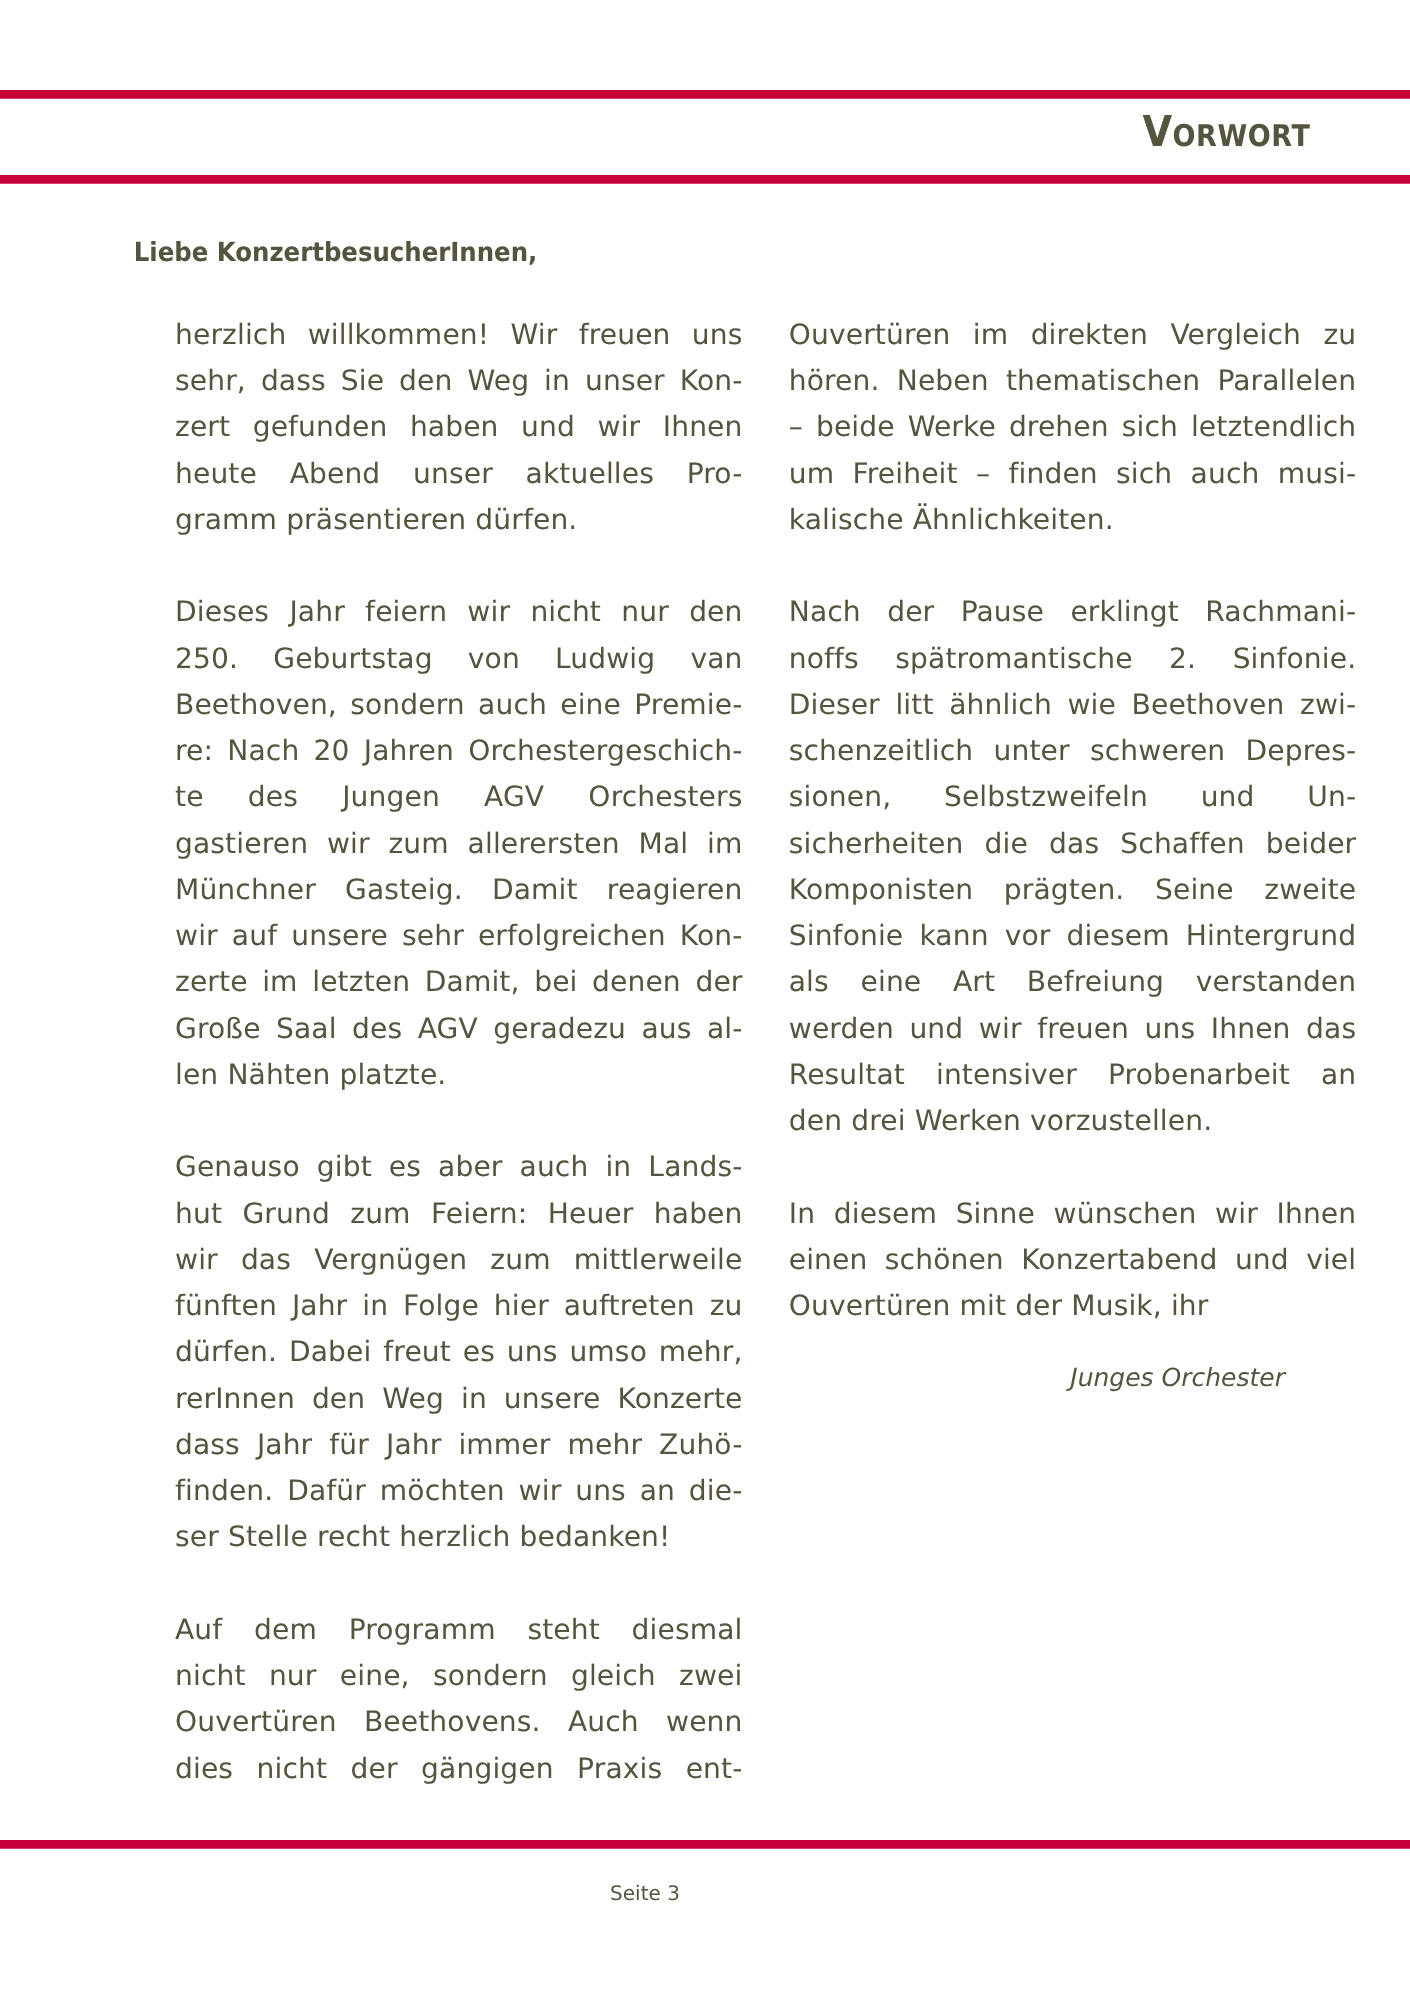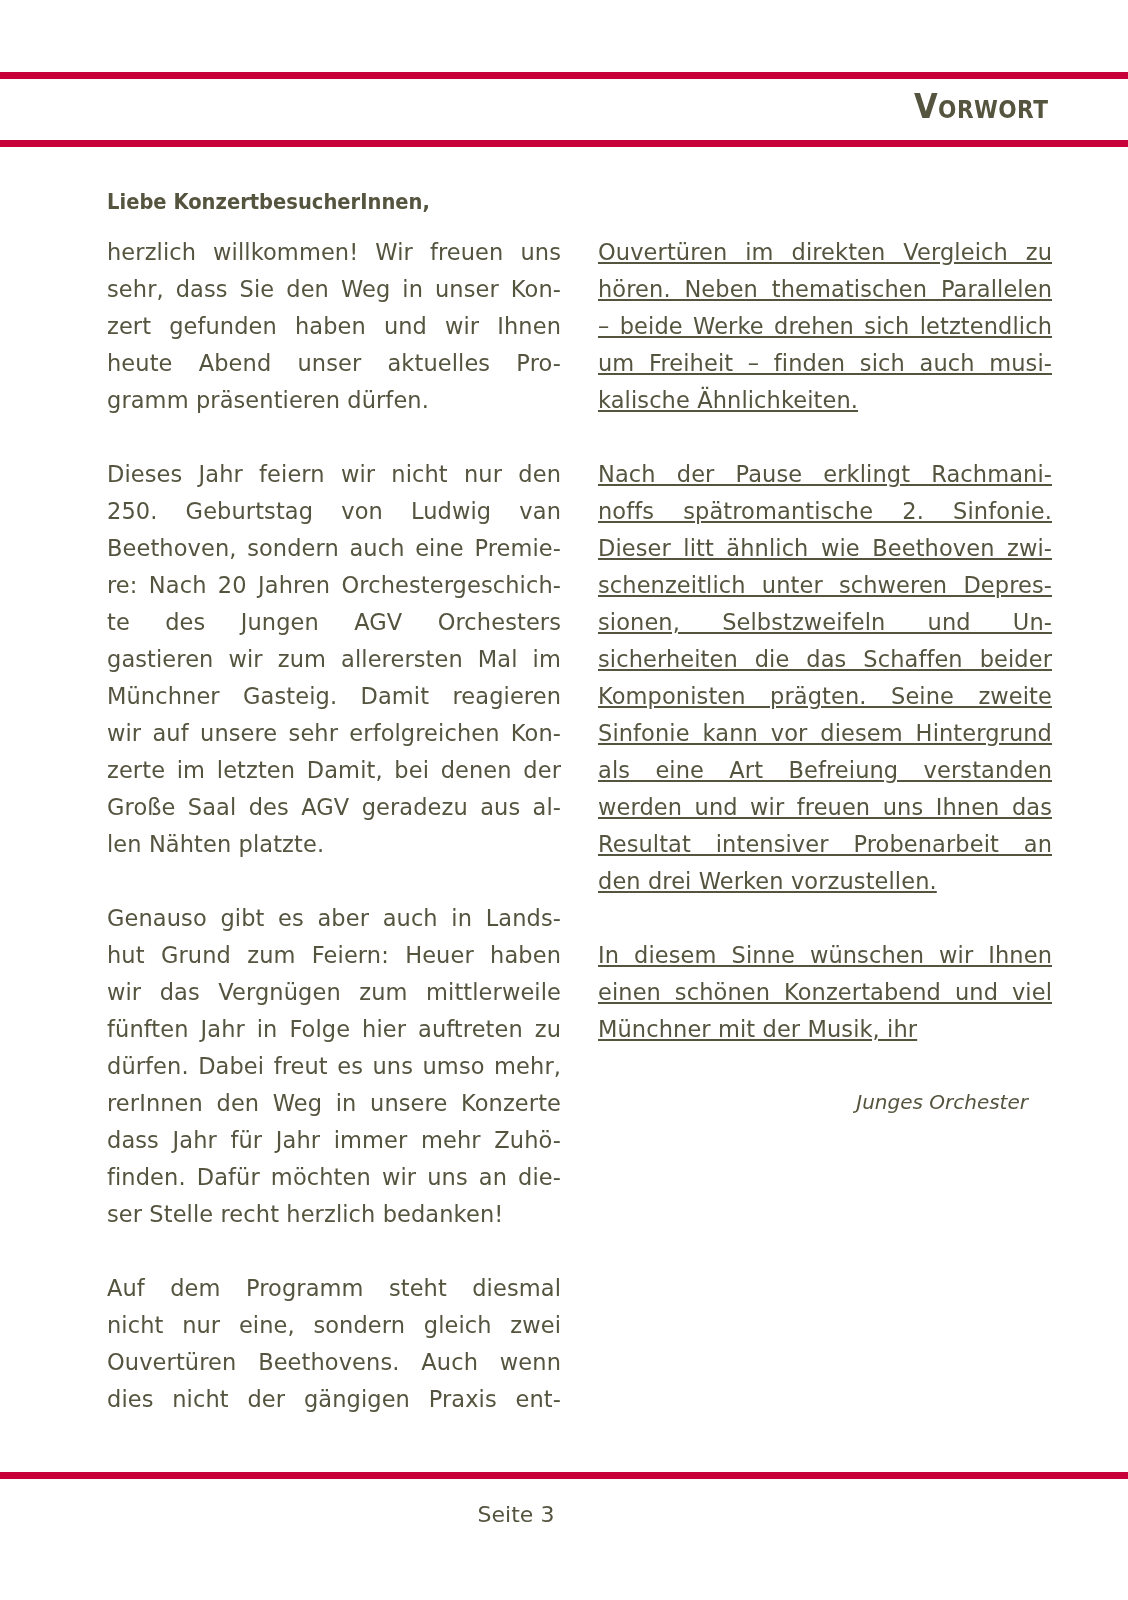--- a/index.html
+++ b/index.html
@@ -7,31 +7,31 @@
          font-family: "DejaVu Sans", sans-serif; color: #55543f; }
   .rule { position: absolute; left: 0; width: 1128px; height: 7px; background: #c8003a; }
   .rule.top1 { top: 72px; }
   .rule.top2 { top: 140px; }
   .rule.bottom { top: 1472px; }
   .header-title { position: absolute; right: 80px; top: 86px; font-size: 34px; font-weight: bold;
                   font-variant: small-caps; letter-spacing: 0.5px; color: #55543f;
                   font-family: "DejaVu Sans", sans-serif; transform: scaleX(0.9); transform-origin: right center; }
   .salutation { position: absolute; left: 107px; top: 190px; font-size: 21px; font-weight: bold;
                 color: #55543f; transform: scaleX(0.93); transform-origin: left center; white-space: nowrap; }
-  .col { position: absolute; top: 234px; width: 454px; }
+  .col { position: absolute; top: 250px; width: 454px; margin-left: 33px; }
   .col.left { left: 107px; }
-  .col.right { left: 598px; text-decoration: underline; }
+  .col.right { left: 598px; }
   .para { margin: 0 0 37px 0; }
   .line { display: block; height: 37px; line-height: 37px; font-size: 22.5px; white-space: nowrap;
           text-align: justify; text-align-last: justify; letter-spacing: 0.1px; }
   .line.last { text-align-last: left; }
   .signature { position: absolute; right: 100px; top: 1084px; font-size: 20px; font-style: italic;
                line-height: 37px; }
   .page-number { position: absolute; top: 1500px; left: 0; width: 1032px; text-align: center;
-                 font-size: 22px; line-height: 30px; }
+                 font-size: 16px; line-height: 30px; }
 </style>
 </head>
 <body>
 
 <div class="rule top1"></div>
 <div class="header-title">Vorwort</div>
 <div class="rule top2"></div>
 
 <div class="salutation">Liebe KonzertbesucherInnen,</div>
 
@@ -92,20 +92,20 @@
       <span class="line">Komponisten prägten. Seine zweite</span>
       <span class="line">Sinfonie kann vor diesem Hintergrund</span>
       <span class="line">als eine Art Befreiung verstanden</span>
       <span class="line">werden und wir freuen uns Ihnen das</span>
       <span class="line">Resultat intensiver Probenarbeit an</span>
       <span class="line last">den drei Werken vorzustellen.</span>
     </div>
     <div class="para">
       <span class="line">In diesem Sinne wünschen wir Ihnen</span>
       <span class="line">einen schönen Konzertabend und viel</span>
-      <span class="line last">Münchner mit der Musik, ihr</span>
+      <span class="line last">Ouvertüren mit der Musik, ihr</span>
     </div>
   </div>
 
 <div class="signature">Junges Orchester</div>
 
 <div class="rule bottom"></div>
 <div class="page-number">Seite 3</div>
 
 </body></html>

